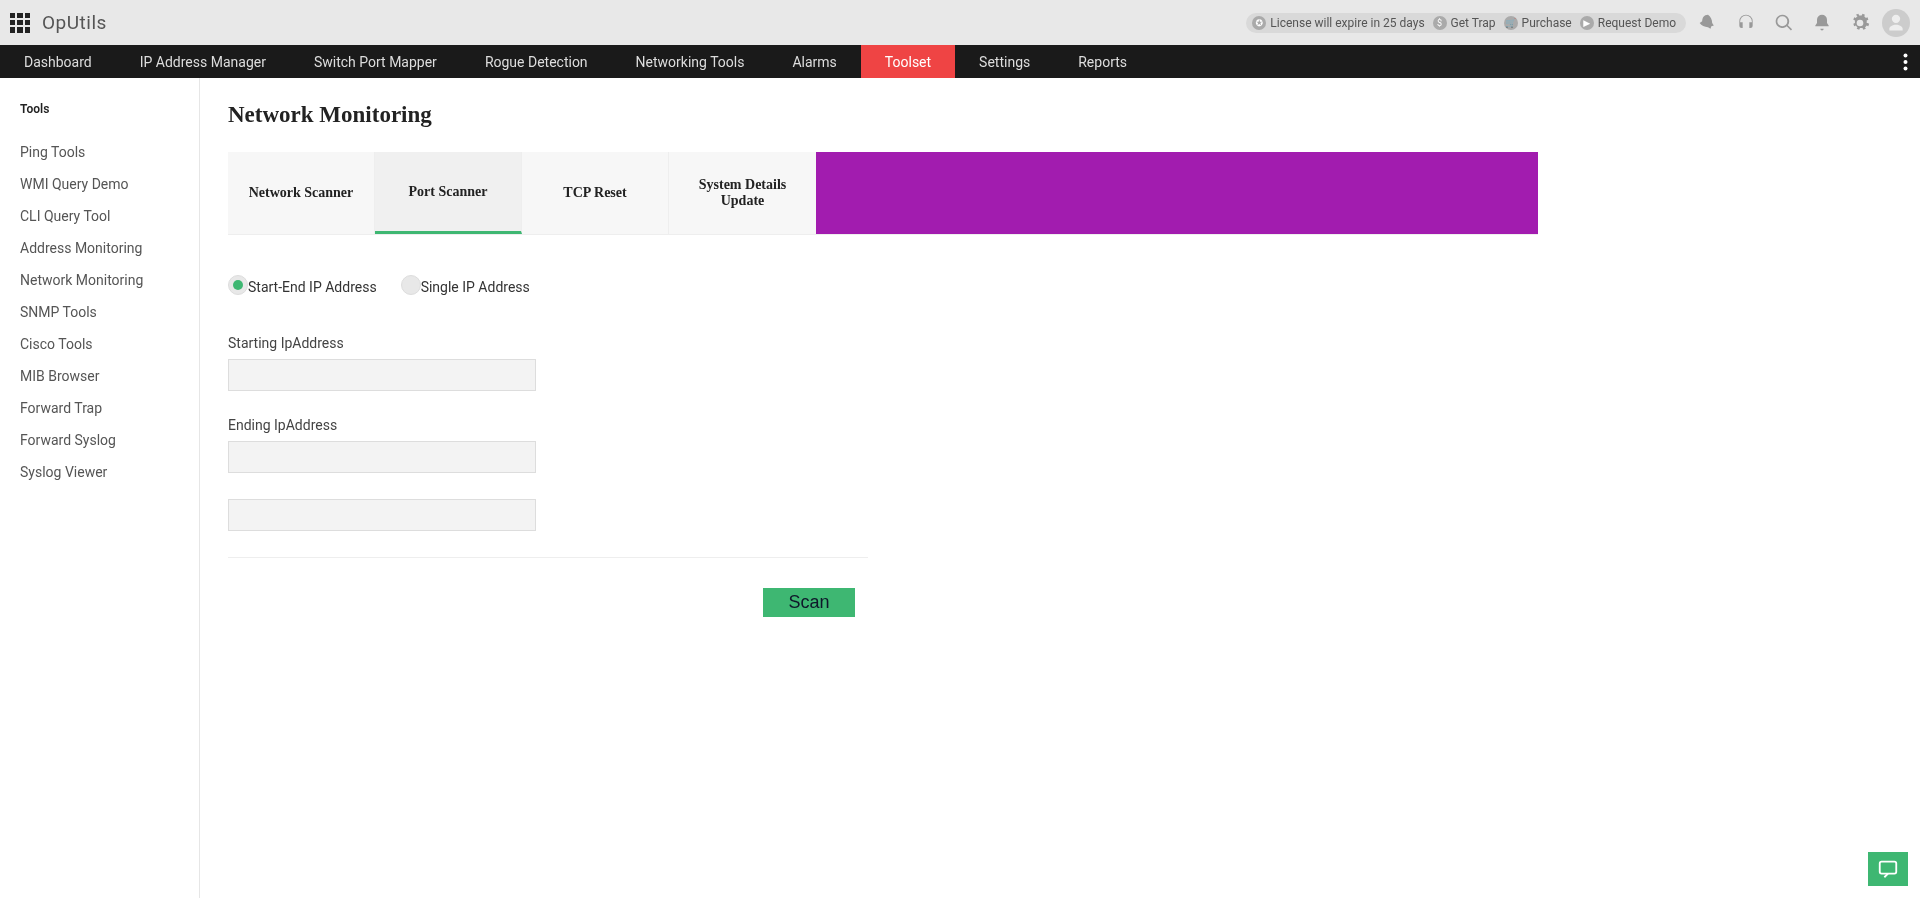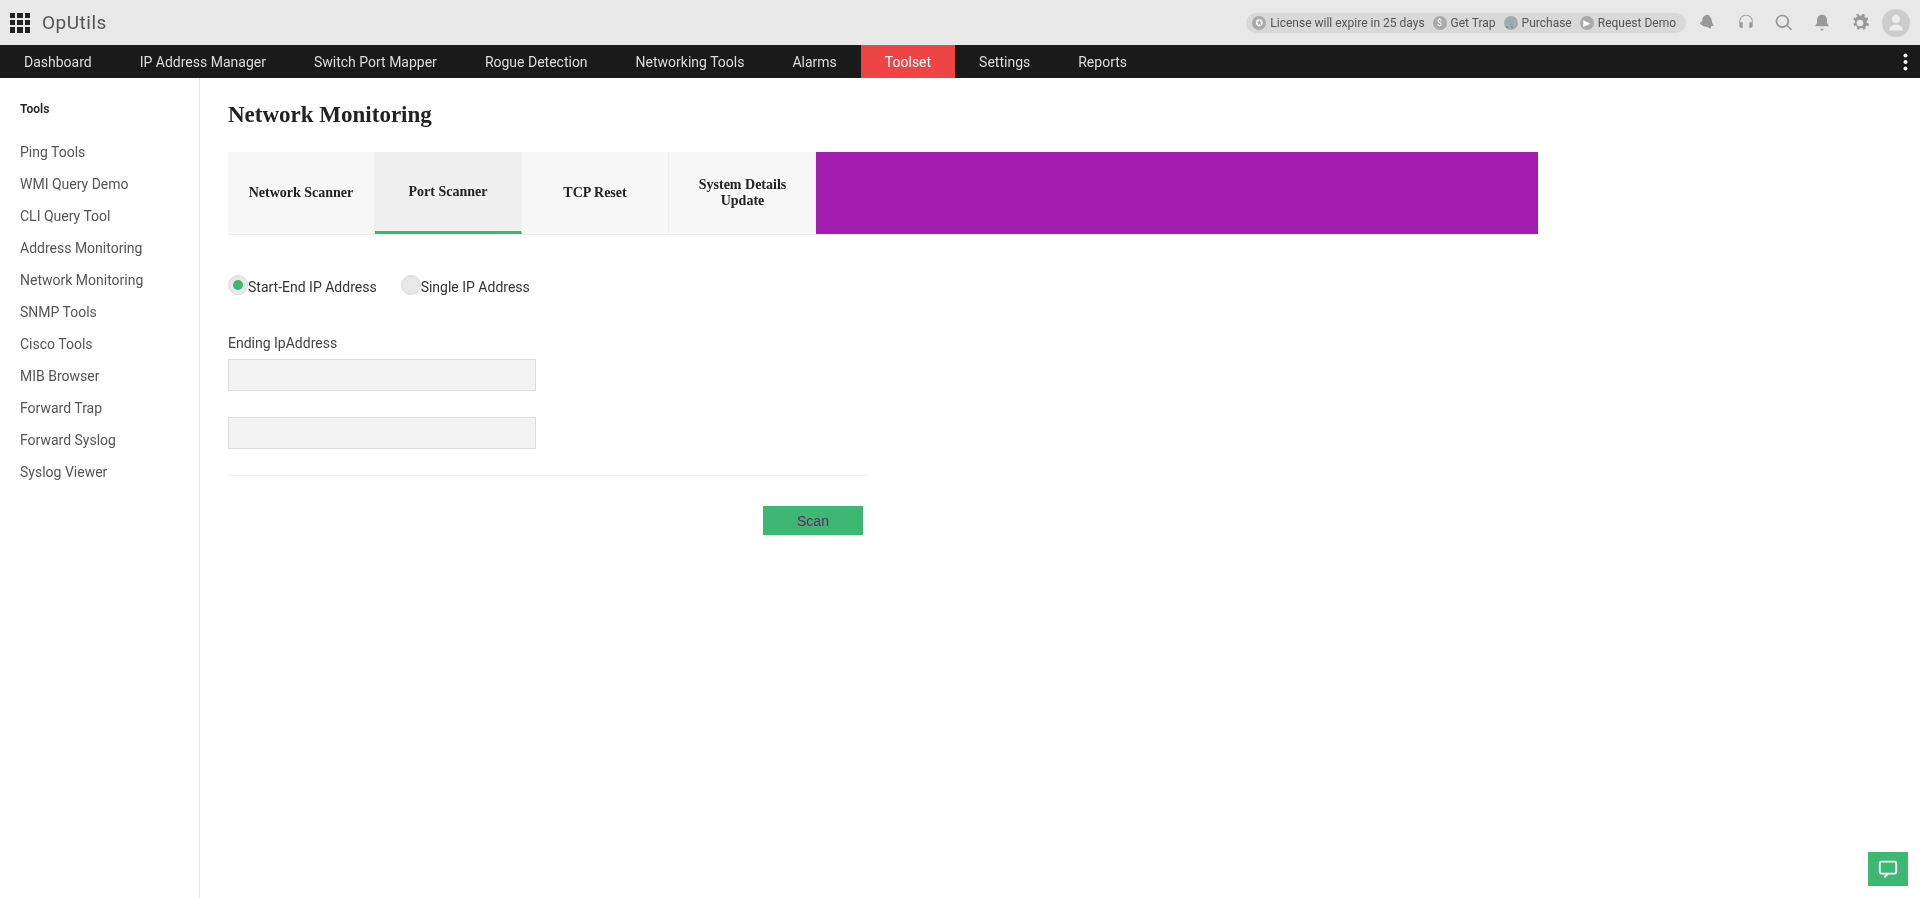--- a/index.html
+++ b/index.html
@@ -48,21 +48,21 @@
   .radio { width: 20px; height: 20px; border-radius: 50%; background: #e8e8e8; border: 1px solid #ddd; display: flex; align-items: center; justify-content: center; }
   .radio .dot { width: 10px; height: 10px; border-radius: 50%; background: #3eb772; display: none; }
   .radio.checked .dot { display: block; }
 
   .field { margin-bottom: 26px; }
   .field label { display:block; font-size: 14px; color: #444; margin-bottom: 8px; }
   .field input { width: 308px; height: 32px; border: 1px solid #ddd; background: #f3f3f3; padding: 0 10px; font-size: 13px; }
 
   .divider { border-top: 1px solid #eee; margin: 20px 0 30px 0; }
 
-  .scan-btn { width: 100px; height: 29px; background: #3eb772; color: #701a75; border: none; font-size: 14px; cursor: pointer; margin-left: 535px;}
+  .scan-btn { width: 92px; height: 29px; background: #3eb772; color: #0f172a; border: none; font-size: 18px; cursor: pointer; margin-left: 535px;}
 
   
   .chat-float { position: fixed; right: 12px; bottom: 12px; width: 40px; height: 34px; background: #3eb772; display:flex; align-items:center; justify-content:center; cursor:pointer;}
   .chat-float svg{width:22px;height:22px;fill:none;stroke:#fff;stroke-width:2;}
 </style>
 </head>
 <body>
 
 <div class="topbar">
   <div class="apps-icon">
@@ -182,20 +182,24 @@
             </span>
           <span>Start-End IP Address</span>
         </div>
         <div class="radio-opt">
           <span class="radio"></span>
           <span>Single IP Address</span>
         </div>
       </div>
 
       <div class="field">
+        <label>Starting IpAddress</label>
+        <input type="text" value="" style="">
+      </div>
+      <div class="field">
         <label>Ending IpAddress</label>
         <input type="text" value="" style="">
       </div>
       <div class="field">
         <input type="text" value="" style="">
       </div>
 
       <div class="divider"></div>
 
       <button class="scan-btn">Scan</button>

